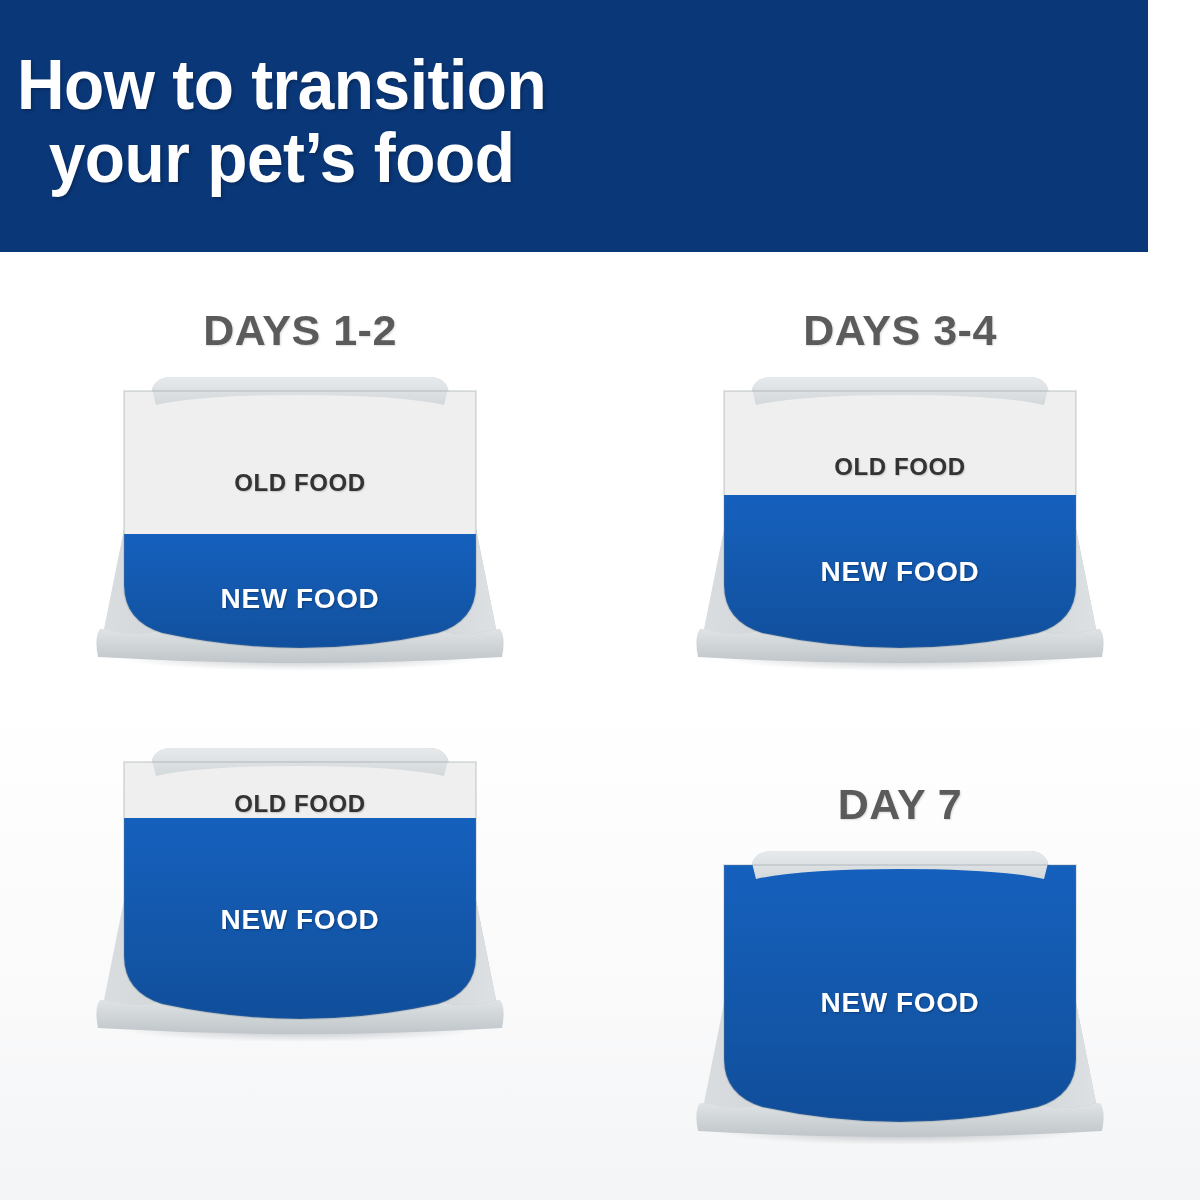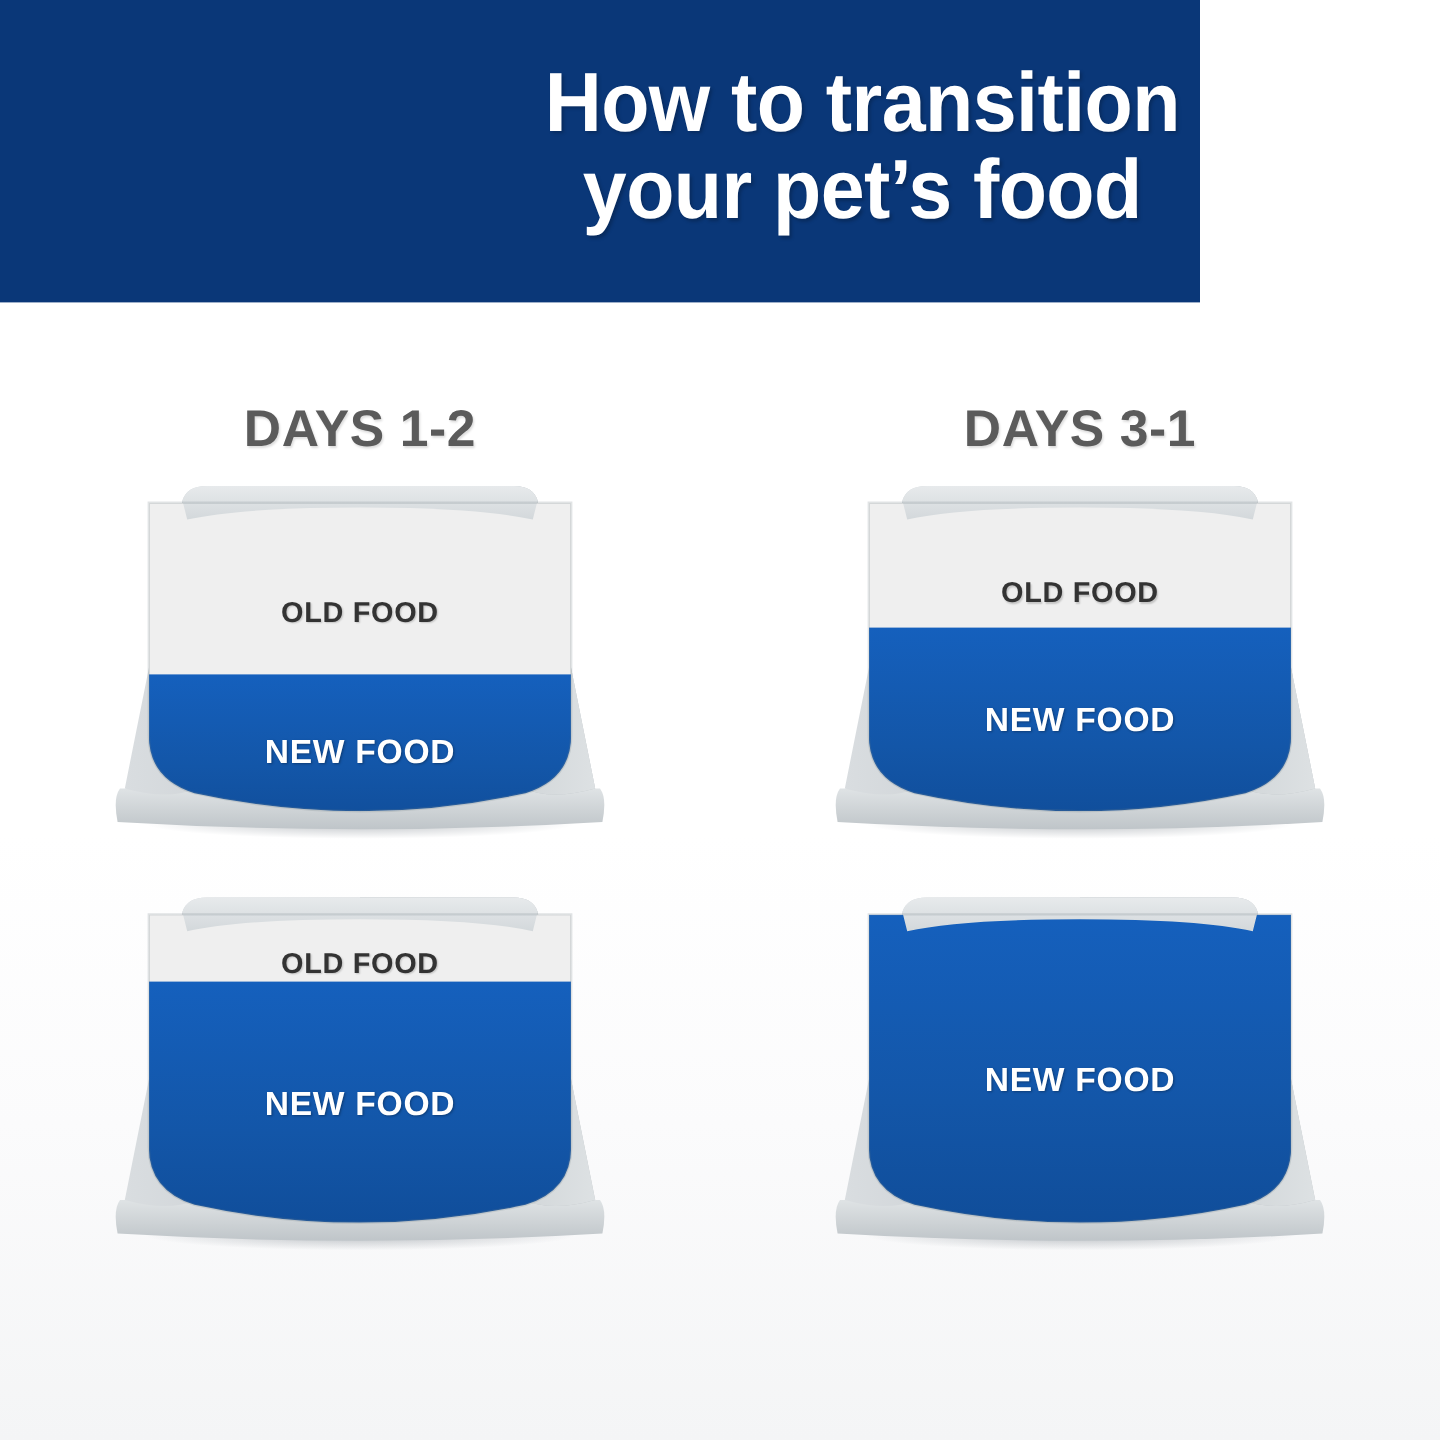--- a/index.html
+++ b/index.html
@@ -18,26 +18,26 @@
     position: relative;
     width: 1200px;
     height: 1200px;
     background: linear-gradient(180deg, #ffffff 0%, #ffffff 58%, #fbfbfc 78%, #f4f5f6 100%);
   }
 
   
   .header {
     position: absolute;
     left: 0; top: 0;
-    width: 1000px;
+    width: 1148px;
     height: 252px;
     background: #0a3778;
     display: flex;
     align-items: center;
-    justify-content: flex-end;
+    justify-content: flex-start;
     box-sizing: border-box;
     padding-bottom: 8px;
   }
   .header-title {
     color: #ffffff;
     font-family: "Liberation Sans Narrow", "Liberation Sans", sans-serif;
     font-weight: bold;
     font-size: 70px;
     line-height: 1.04;
     letter-spacing: -0.5px;
@@ -58,21 +58,21 @@
     grid-template-columns: 600px 600px;
     grid-template-rows: 474px 474px;
   }
   .cell {
     position: relative;
     display: flex;
     flex-direction: column;
     align-items: center;
   }
   .day-label {
-    margin-top: 82px;
+    margin-top: 54px;
     font-family: "Liberation Sans", sans-serif;
     font-weight: bold;
     font-size: 43px;
     letter-spacing: 0.5px;
     color: #5b5b5b;
     text-shadow: 1px 1px 2px rgba(0,0,0,0.14);
     white-space: nowrap;
   }
   .bowl-wrap {
     margin-top: 16px;
@@ -164,21 +164,21 @@
           <rect x="64" y="163" width="352" height="140" fill="url(#blue1)" clip-path="url(#cavity1)"></rect>
           <path d="M92 18 Q96 6 112 6 H368 Q384 6 388 18 L384 34 Q340 24 240 24 Q140 24 96 34 Z" fill="url(#rim1)"></path>
           <path d="M64 20 H416 V214 Q416 250 378 262 Q240 292 102 262 Q64 250 64 214 Z" fill="none" stroke="rgba(120,130,138,0.22)" stroke-width="2"></path>
         </svg>
         <div class="food-label old-label" style="top:98px">OLD FOOD</div>
         <div class="food-label new-label" style="top:212px">NEW FOOD</div>
       </div>
     </div>
 
     <div class="cell">
-      <div class="day-label">DAYS 3-1</div>
+      <div class="day-label">DAYS 3-4</div>
       <div class="bowl-wrap">
         <svg class="bowl-svg" viewBox="0 0 480 310">
           <defs>
             <linearGradient id="wallL2" x1="0" y1="0" x2="1" y2="0">
               <stop offset="0%" stop-color="#d9dde0"></stop>
                 <stop offset="45%" stop-color="#c6cbcf"></stop>
                 <stop offset="100%" stop-color="#bcc2c6"></stop>
             </linearGradient>
             <linearGradient id="wallR2" x1="0" y1="0" x2="1" y2="0">
               <stop offset="0%" stop-color="#bcc2c6"></stop>
@@ -265,20 +265,21 @@
           <rect x="64" y="76" width="352" height="228" fill="url(#blue3)" clip-path="url(#cavity3)"></rect>
           <path d="M92 18 Q96 6 112 6 H368 Q384 6 388 18 L384 34 Q340 24 240 24 Q140 24 96 34 Z" fill="url(#rim3)"></path>
           <path d="M64 20 H416 V214 Q416 250 378 262 Q240 292 102 262 Q64 250 64 214 Z" fill="none" stroke="rgba(120,130,138,0.22)" stroke-width="2"></path>
         </svg>
         <div class="food-label old-label" style="top:48px">OLD FOOD</div>
         <div class="food-label new-label" style="top:162px">NEW FOOD</div>
       </div>
     </div>
 
     <div class="cell">
+      <div class="day-label">DAY 7</div>
       <div class="bowl-wrap">
         <svg class="bowl-svg" viewBox="0 0 480 310">
           <defs>
             <linearGradient id="wallL4" x1="0" y1="0" x2="1" y2="0">
               <stop offset="0%" stop-color="#d9dde0"></stop>
                 <stop offset="45%" stop-color="#c6cbcf"></stop>
                 <stop offset="100%" stop-color="#bcc2c6"></stop>
             </linearGradient>
             <linearGradient id="wallR4" x1="0" y1="0" x2="1" y2="0">
               <stop offset="0%" stop-color="#bcc2c6"></stop>

